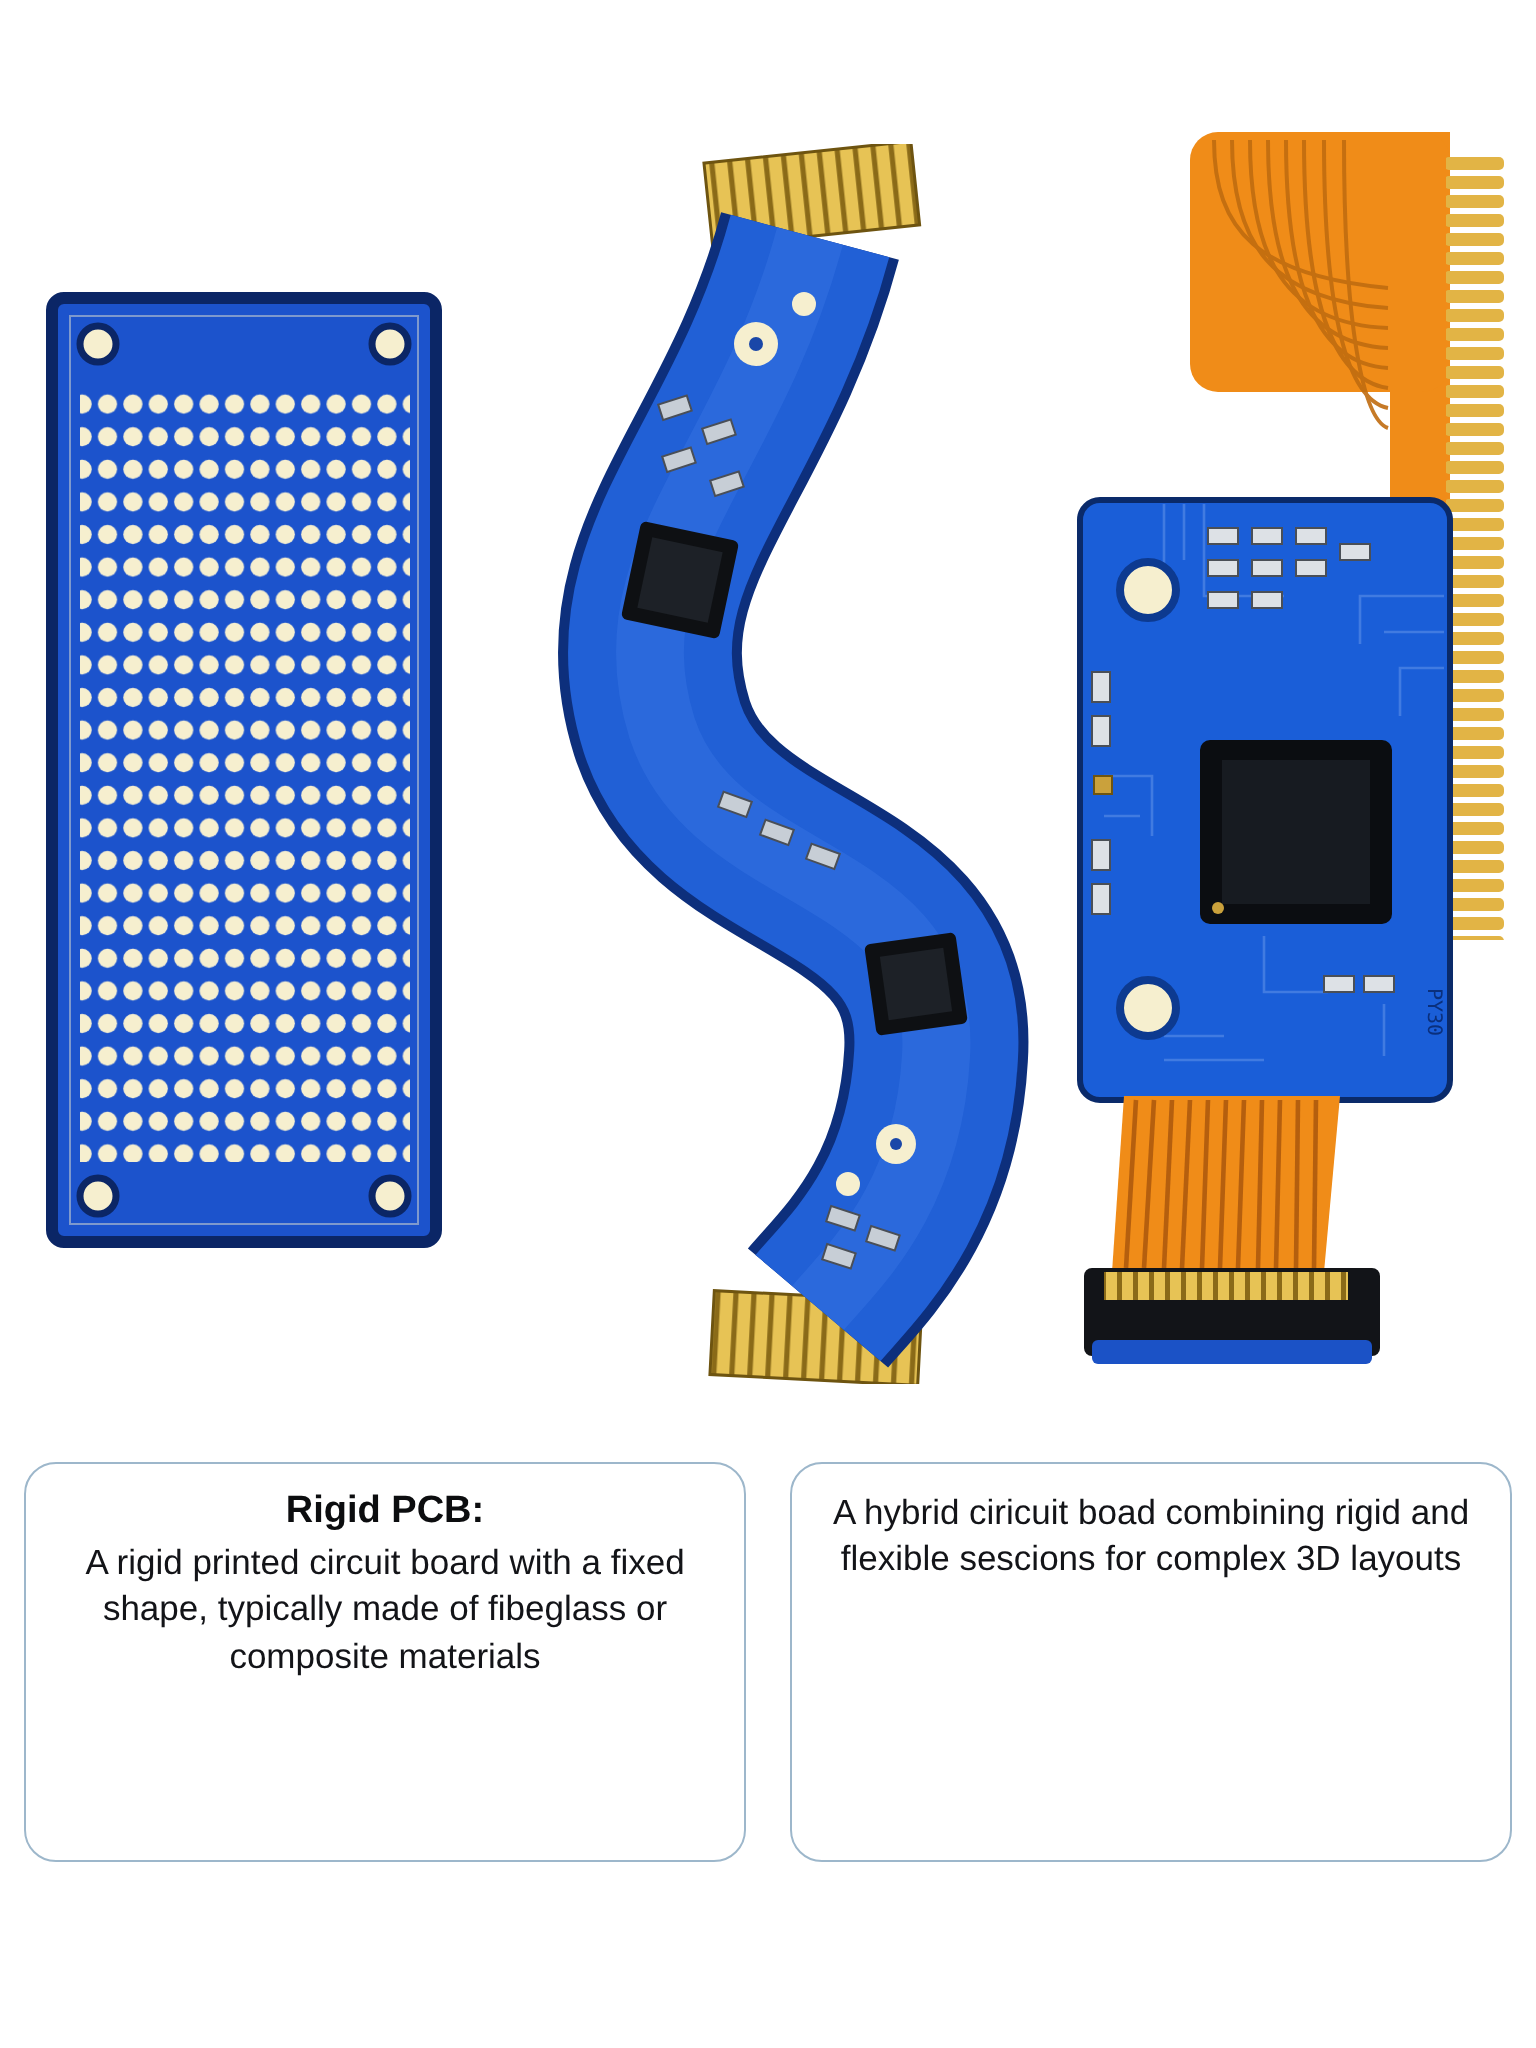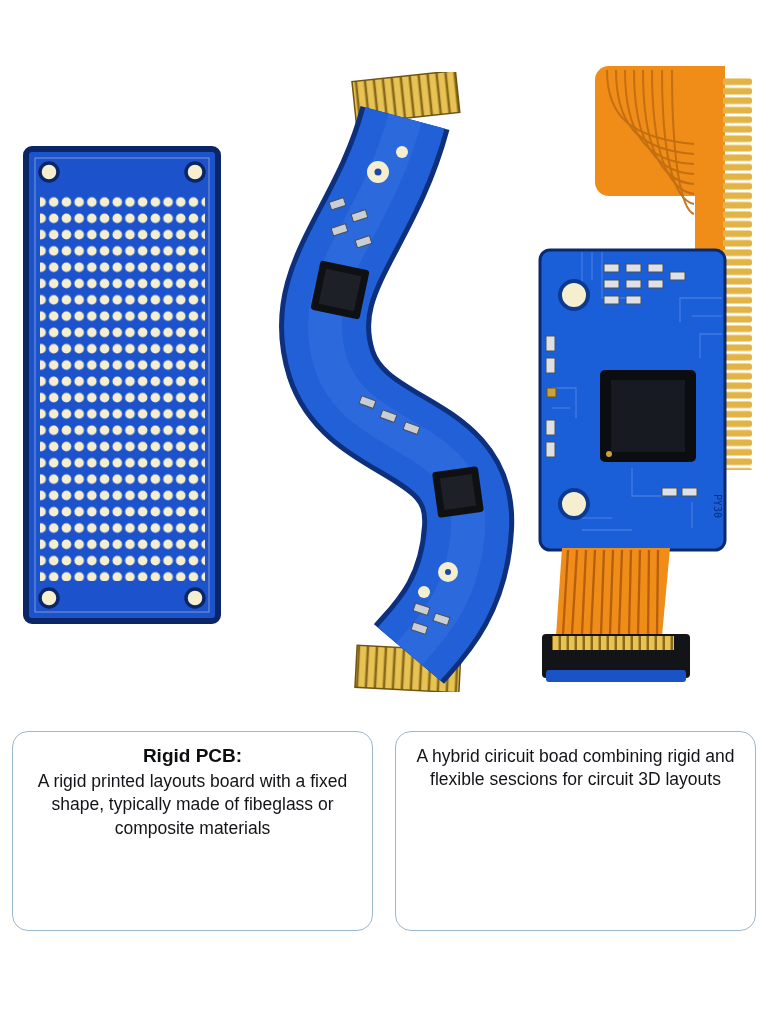--- a/index.html
+++ b/index.html
@@ -215,20 +215,20 @@
     <g>
       <rect x="30" y="576" width="148" height="44" rx="4" fill="#121418"></rect>
       <rect x="40" y="578" width="122" height="14" fill="url(#gv)"></rect>
       <rect x="34" y="612" width="140" height="12" rx="3" fill="#1b52c6"></rect>
     </g>
   </svg>
 
   <div class="cards">
     <div class="card">
       <div class="card-title">Rigid PCB:</div>
-      <div class="card-body">A rigid printed layouts board with a fixed shape, typically made of fibeglass or composite materials</div>
+      <div class="card-body">A rigid printed circuit board with a fixed shape, typically made of fibeglass or composite materials</div>
     </div>
     <div class="card">
-      <div class="card-body">A hybrid ciricuit boad combining rigid and flexible sescions for circuit 3D layouts</div>
+      <div class="card-body">A hybrid ciricuit boad combining rigid and flexible sescions for complex 3D layouts</div>
     </div>
   </div>
 
 </div>
 
 </body></html>

